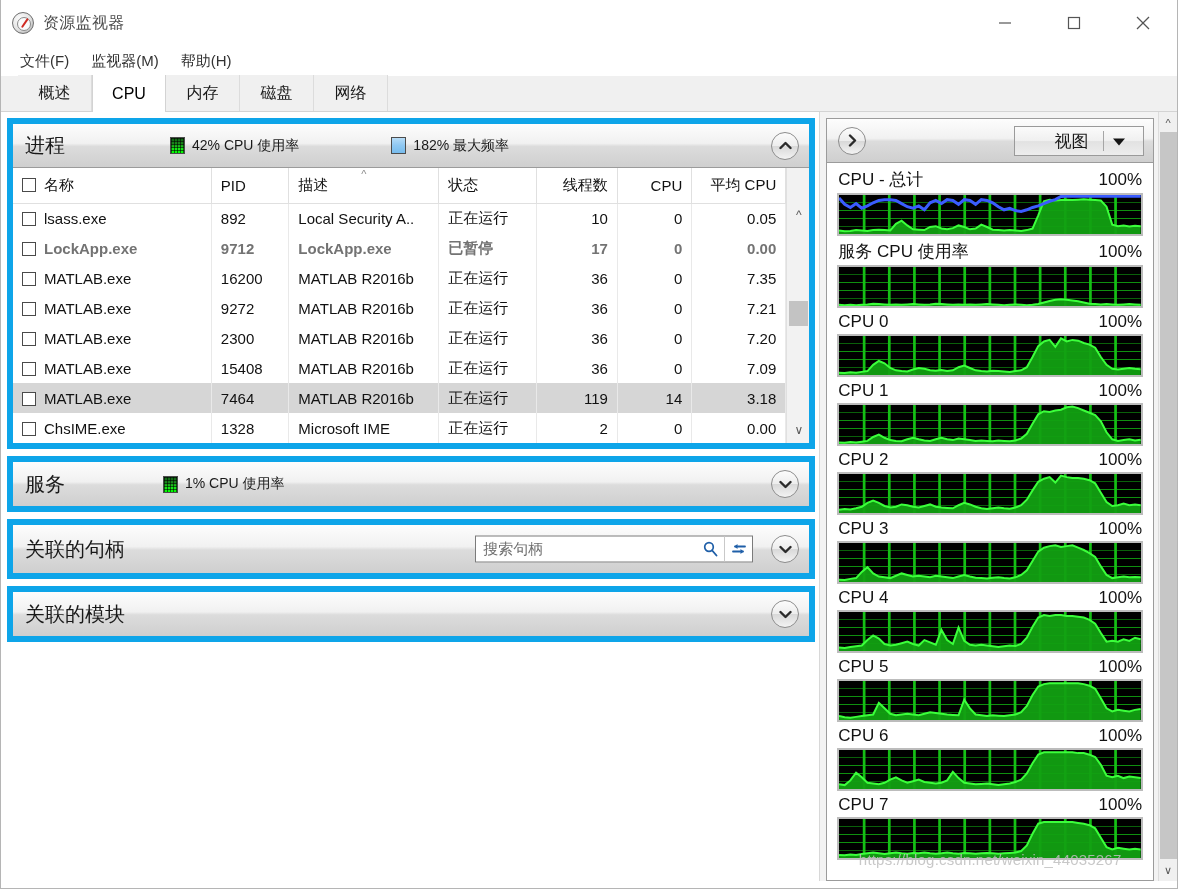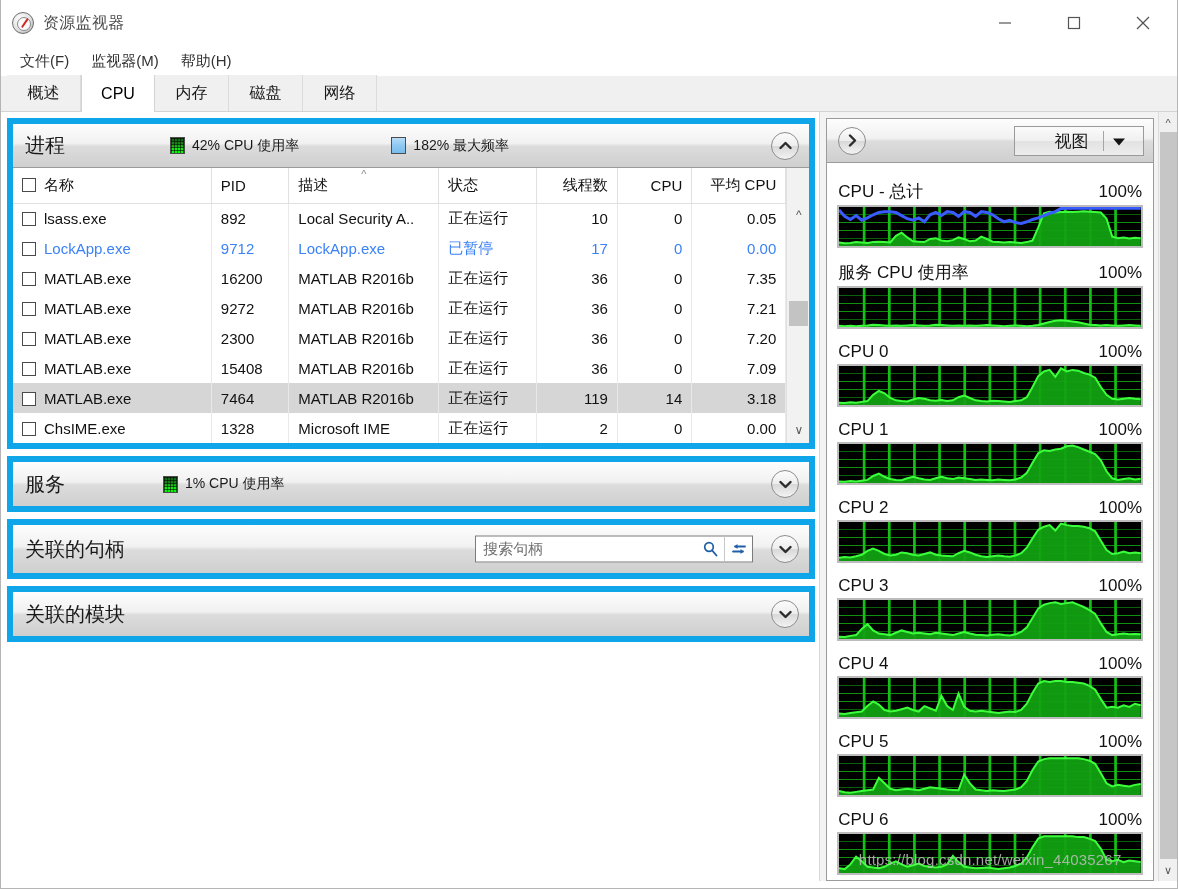--- a/index.html
+++ b/index.html
@@ -88,21 +88,21 @@
   }
 
   
   .tabstrip {
     position: relative;
     height: 36px;
     background: #f0f0f0;
     border-bottom: 1px solid #d3d3d3;
     display: flex;
     align-items: flex-end;
-    padding-left: 6px;
+    padding-left: 17px;
   }
   .tab {
     height: 36px;
     min-width: 74px;
     padding: 0 16px;
     display: flex; align-items: center; justify-content: center;
     font-size: 16px;
     color: #1b1b1b;
     background: #f0f0f0;
     border-right: 1px solid #dcdcdc;
@@ -219,21 +219,21 @@
     height: 30px;
     padding: 0 9px;
     border-right: 1px solid #e9e9e9;
     vertical-align: middle;
     white-space: nowrap;
     overflow: hidden;
     text-overflow: ellipsis;
   }
   table.proc th.l, table.proc td.l { text-align: left; }
   table.proc th.r, table.proc td.r { text-align: right; }
-  tr.row-suspended td { color: #3b82f6; }
+  tr.row-suspended td { color: #737373; font-weight: bold; }
   tr.row-selected td { background: #d6d6d6; }
   .cb {
     display: inline-block;
     width: 14px; height: 14px;
     border: 1px solid #4a4a4a;
     background: #ffffff;
     vertical-align: -2px;
     margin-right: 8px;
   }
   .sort-caret {
@@ -350,21 +350,20 @@
     background: #ffffff;
   }
   .graph-block { margin-bottom: 3px; }
   .graph-label-row {
     display: flex;
     justify-content: space-between;
     align-items: baseline;
     font-size: 17px;
     color: #111111;
     padding: 1px 1px 2px 1px;
-    margin-top: 12px;
   }
   .graph-canvas {
     height: 43px;
     border: 2px solid #bcbcbc;
     background: #000000;
     position: relative;
     overflow: hidden;
   }
   .graph-canvas svg { display: block; width: 100%; height: 100%; }
 

